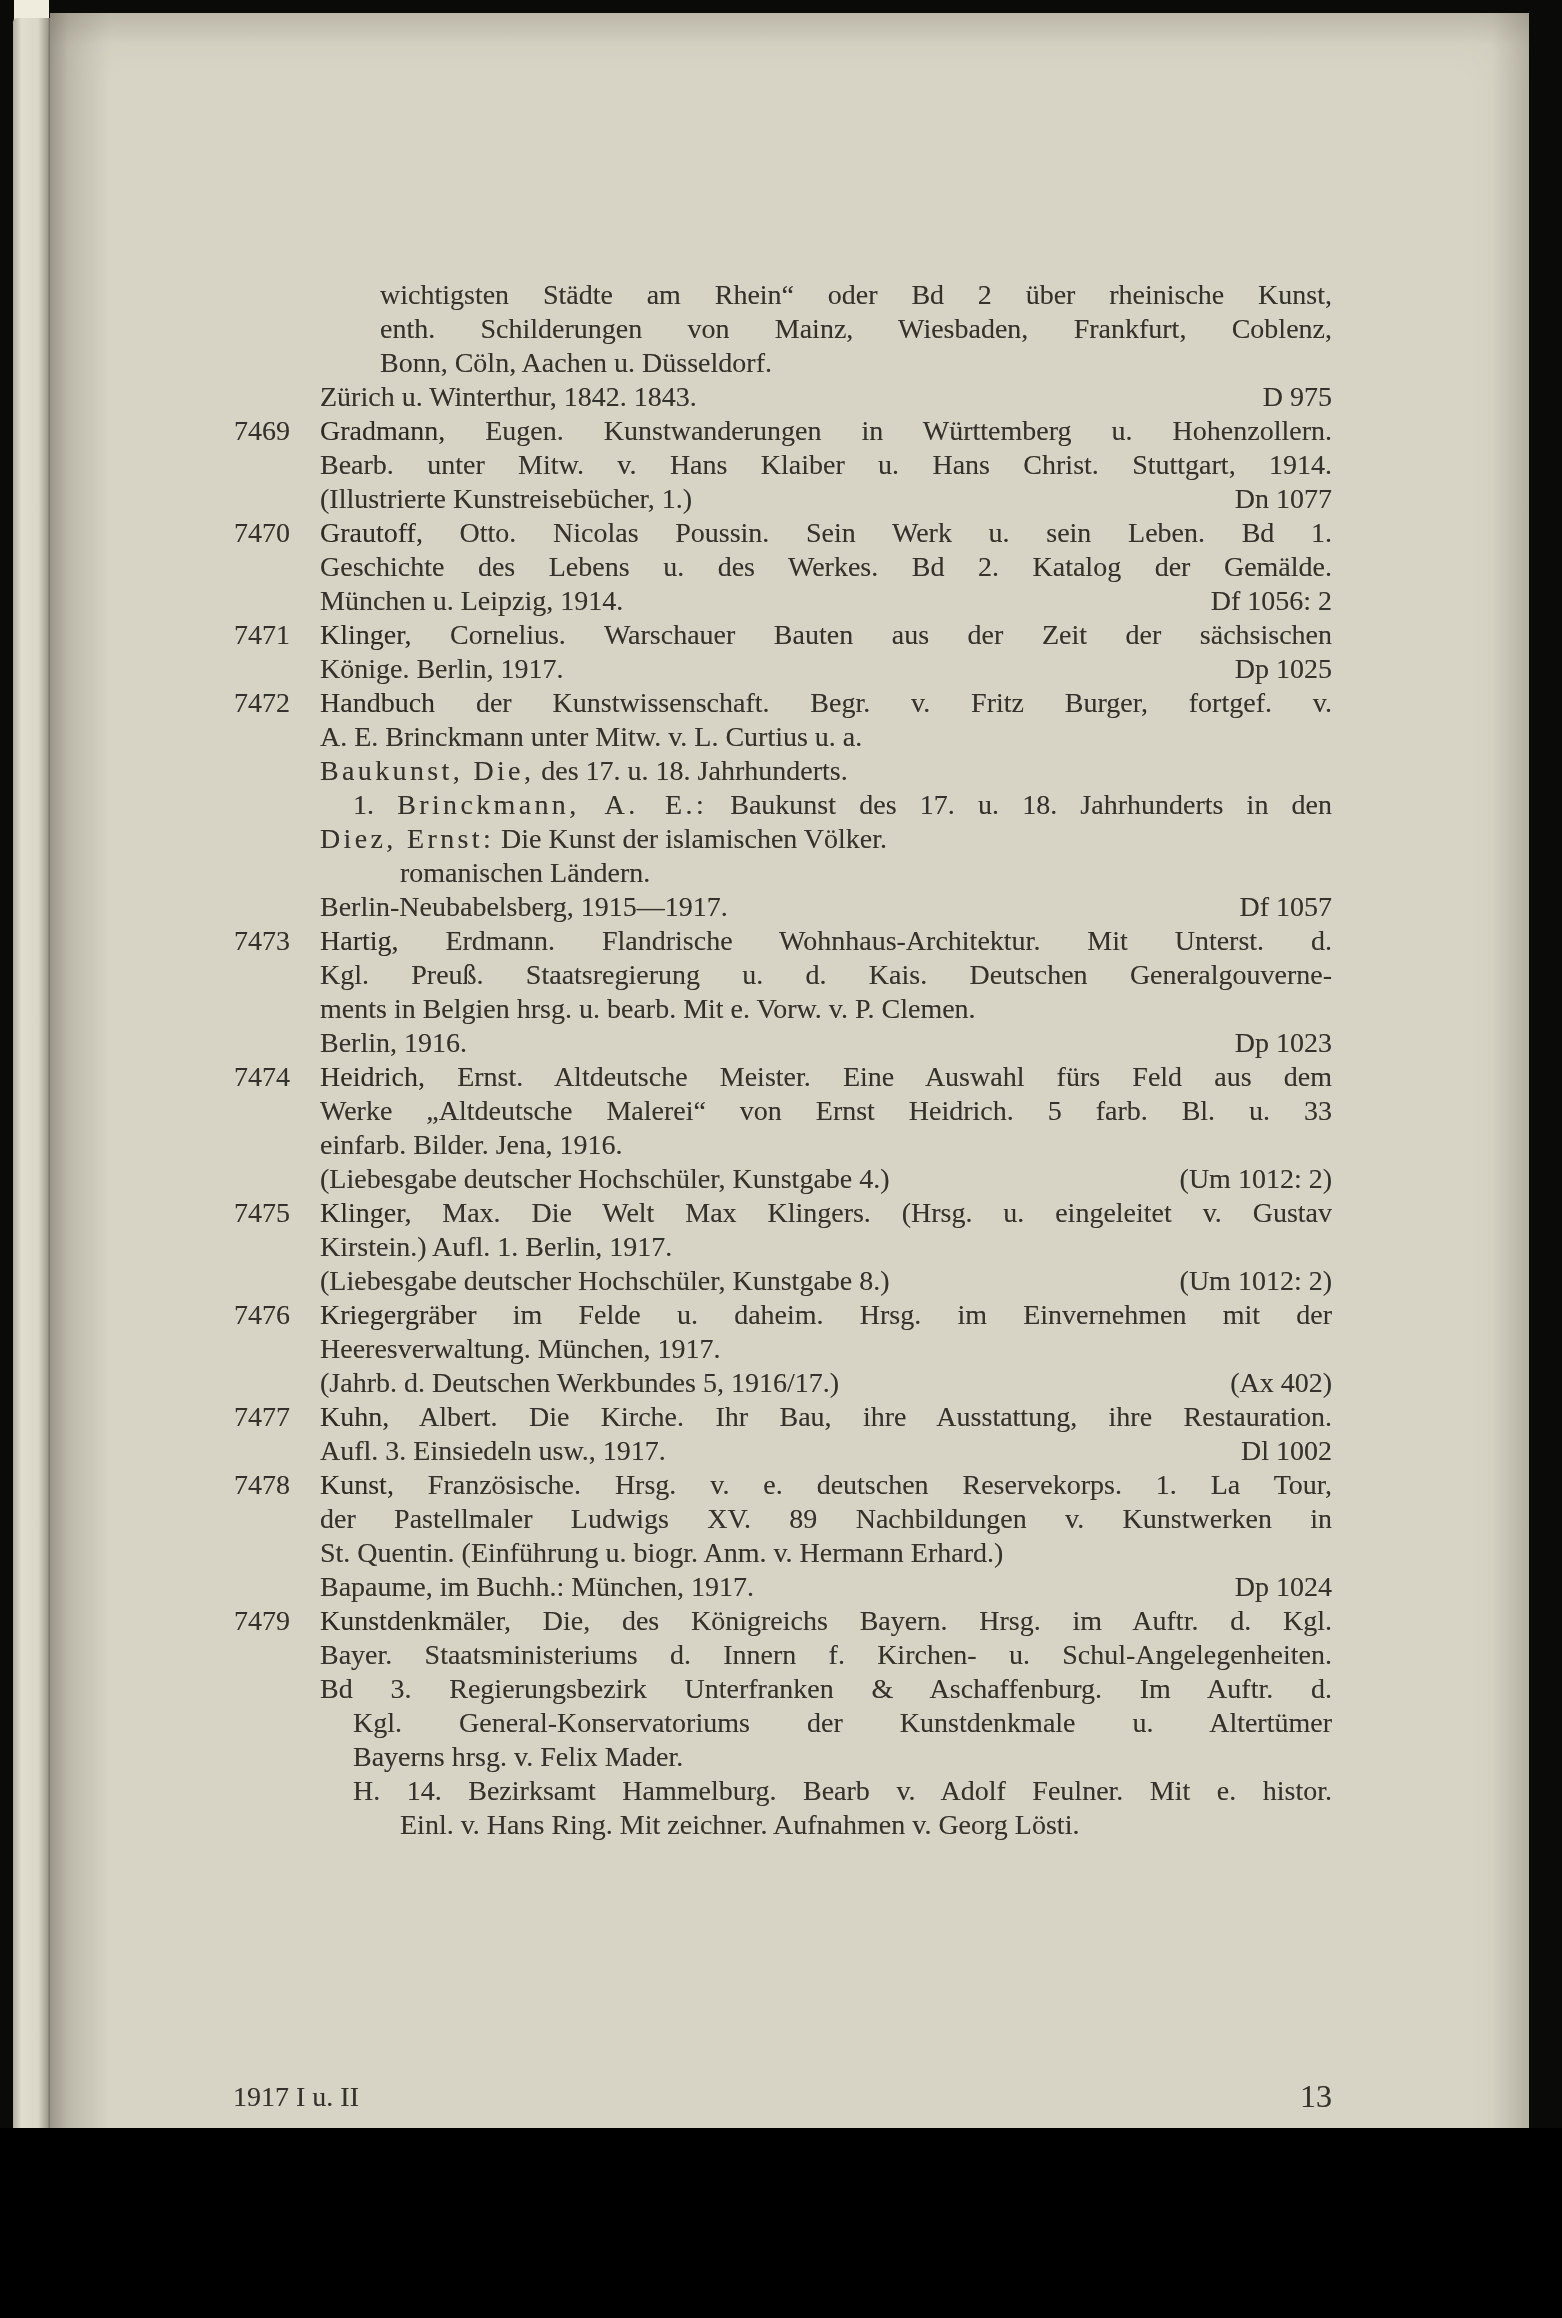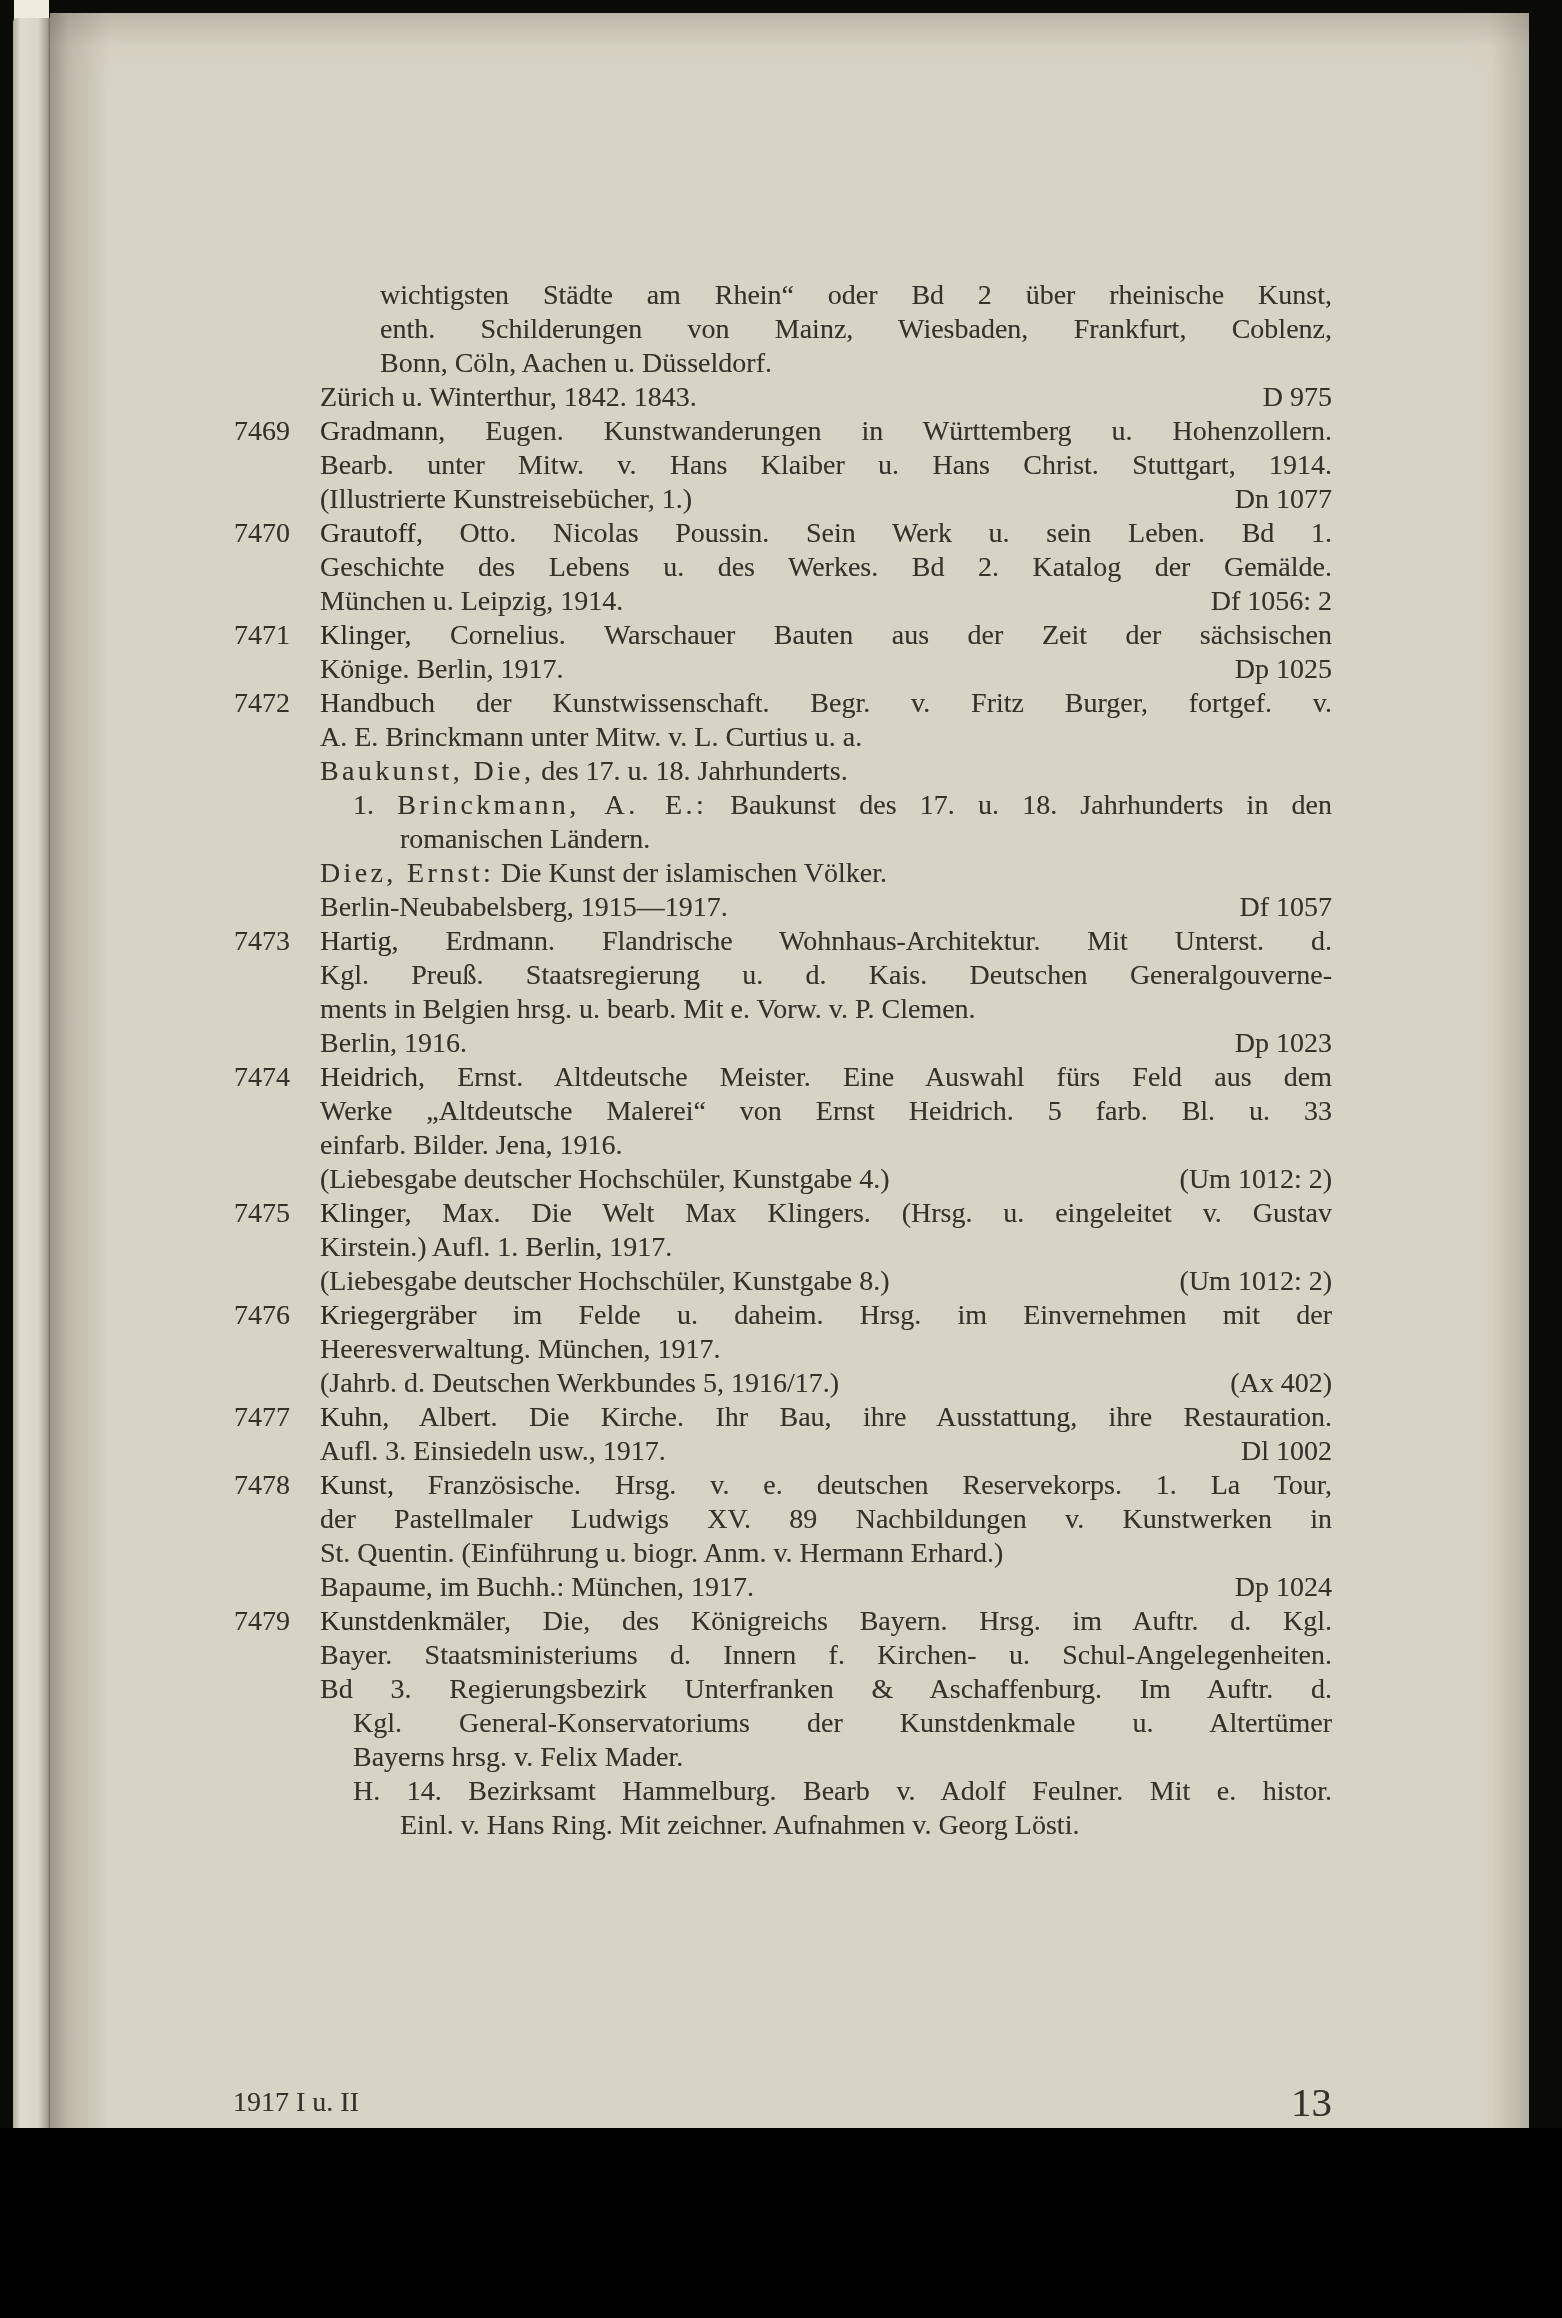--- a/index.html
+++ b/index.html
@@ -56,21 +56,21 @@
   .mark{margin-left:auto;padding-left:27px;white-space:nowrap;flex:0 0 auto;}
   .b{font-weight:normal;color:#2e2b24;}
   .sp{letter-spacing:.12em;}
   
   .footer{
     position:absolute;left:183px;top:2065px;width:1099px;
     display:flex;align-items:center;
     font-size:28px;color:var(--ink);
     text-shadow:0 0 0.5px rgba(53,50,43,.35);
   }
-  .footer-right{margin-left:auto;font-size:41px;}
+  .footer-right{margin-left:auto;font-size:32px;}
 </style>
 </head>
 <body>
 
 <div class="scan">
   <div class="corner-glint"></div>
   <div class="edge-strip"></div>
   <div class="page">
     <div class="textblock">
         <div class="entry">
@@ -131,25 +131,25 @@
           </div>
           <div class="line ind0">
             <span class="txt"><span>A. E. Brinckmann unter Mitw. v. L. Curtius u. a.</span></span>
           </div>
           <div class="line ind0">
             <span class="txt"><span class="sp">Baukunst, Die,</span><span> des 17. u. 18. Jahrhunderts.</span></span>
           </div>
           <div class="line ind1 just">
             <span class="txt"><span>1. </span><span class="sp">Brinckmann, A. E.:</span><span> Baukunst des 17. u. 18. Jahrhunderts in den</span></span>
           </div>
+          <div class="line ind0">
+            <span class="txt"><span class="sp">Diez, Ernst:</span><span> Die Kunst der islamischen Völker.</span></span>
+          </div>
           <div class="line ind3">
             <span class="txt"><span>romanischen Ländern.</span></span>
-          </div>
-          <div class="line ind0">
-            <span class="txt"><span class="sp">Diez, Ernst:</span><span> Die Kunst der islamischen Völker.</span></span>
           </div>
           <div class="line ind0">
             <span class="txt"><span>Berlin-Neubabelsberg, 1915—1917.</span></span>
             <span class="mark">Df 1057</span>
           </div>
         </div>
         <div class="entry">
           <div class="line ind0 just">
             <span class="num">7473</span>
             <span class="txt"><span class="b ">Hartig,</span><span> Erdmann. Flandrische Wohnhaus-Architektur. Mit Unterst. d.</span></span>

